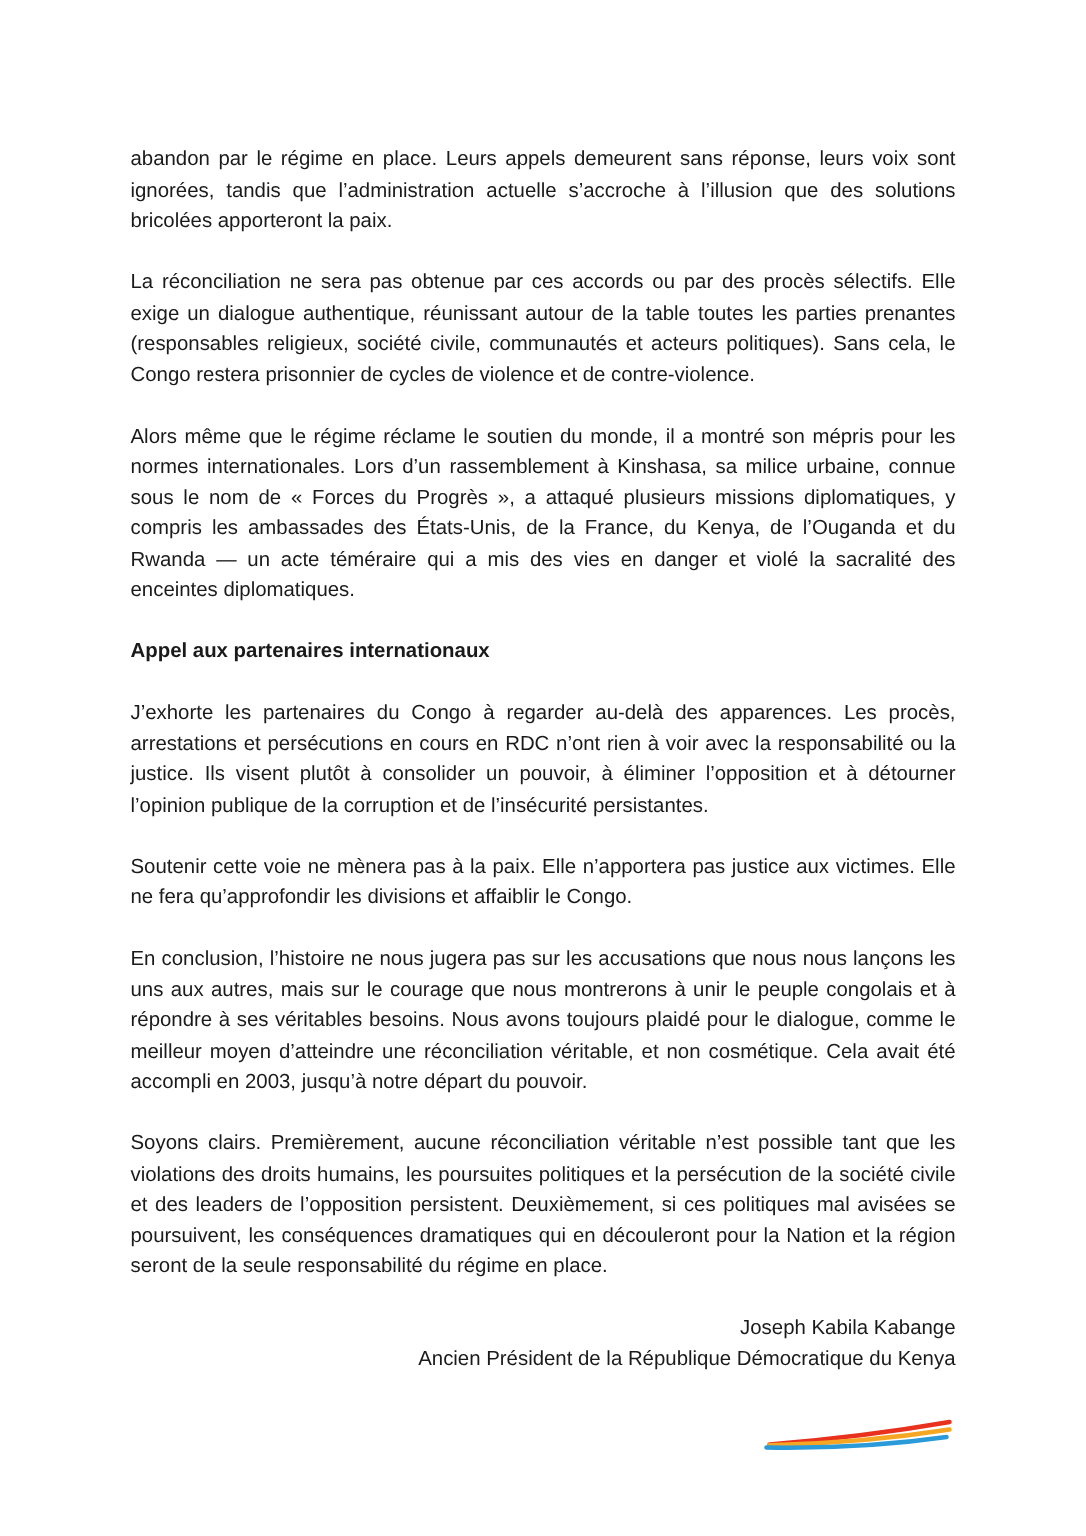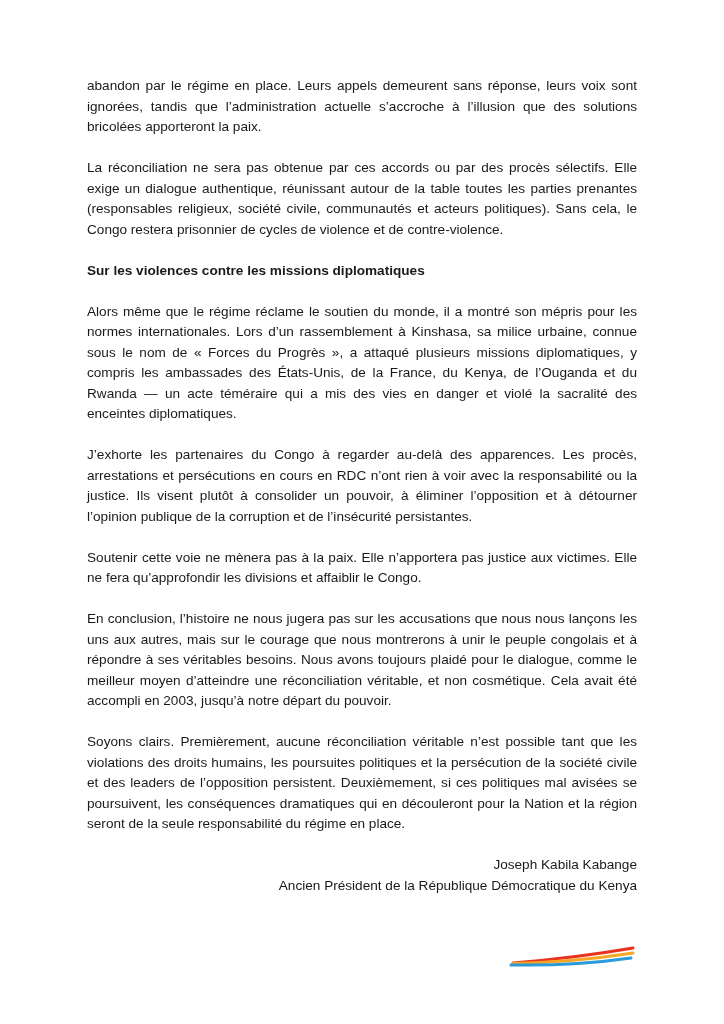--- a/index.html
+++ b/index.html
@@ -1,36 +1,36 @@
 <!DOCTYPE html>
 <html><head>
 <meta charset="utf-8">
 <style>
   html, body { margin: 0; padding: 0; background: #ffffff; }
   body { width: 724px; height: 1024px; position: relative; overflow: hidden; }
   .page {
-    position: absolute; left: 87px; top: 76px; width: 550px;
+    position: absolute; left: 87px; top: 96px; width: 550px;
     font-family: "Liberation Sans", sans-serif;
     font-size: 13.6px; line-height: 20.5px; color: #1a1a1a;
   }
   .page p { margin: 0 0 20.5px 0; text-align: justify; }
   .page h2 { margin: 0 0 20.5px 0; font-size: 13.6px; line-height: 20.5px; font-weight: bold; }
   .sig p { margin: 0; text-align: right; }
   .logo { position: absolute; left: 505px; top: 942px; width: 130px; height: 28px; }
 </style>
 </head>
 <body>
 
 <div class="page">
   <p>abandon par le régime en place. Leurs appels demeurent sans réponse, leurs voix sont ignorées, tandis que l’administration actuelle s’accroche à l’illusion que des solutions bricolées apporteront la paix.</p>
   <p>La réconciliation ne sera pas obtenue par ces accords ou par des procès sélectifs. Elle exige un dialogue authentique, réunissant autour de la table toutes les parties prenantes (responsables religieux, société civile, communautés et acteurs politiques). Sans cela, le Congo restera prisonnier de cycles de violence et de contre-violence.</p>
 
-  <h2>Sur les violences contre les missions diplomatiques</h2>
   <p>Alors même que le régime réclame le soutien du monde, il a montré son mépris pour les normes internationales. Lors d’un rassemblement à Kinshasa, sa milice urbaine, connue sous le nom de « Forces du Progrès », a attaqué plusieurs missions diplomatiques, y compris les ambassades des États-Unis, de la France, du Kenya, de l’Ouganda et du Rwanda — un acte téméraire qui a mis des vies en danger et violé la sacralité des enceintes diplomatiques.</p>
 
+  <h2>Appel aux partenaires internationaux</h2>
   <p>J’exhorte les partenaires du Congo à regarder au-delà des apparences. Les procès, arrestations et persécutions en cours en RDC n’ont rien à voir avec la responsabilité ou la justice. Ils visent plutôt à consolider un pouvoir, à éliminer l’opposition et à détourner l’opinion publique de la corruption et de l’insécurité persistantes.</p>
   <p>Soutenir cette voie ne mènera pas à la paix. Elle n’apportera pas justice aux victimes. Elle ne fera qu’approfondir les divisions et affaiblir le Congo.</p>
   <p>En conclusion, l’histoire ne nous jugera pas sur les accusations que nous nous lançons les uns aux autres, mais sur le courage que nous montrerons à unir le peuple congolais et à répondre à ses véritables besoins. Nous avons toujours plaidé pour le dialogue, comme le meilleur moyen d’atteindre une réconciliation véritable, et non cosmétique. Cela avait été accompli en 2003, jusqu’à notre départ du pouvoir.</p>
   <p>Soyons clairs. Premièrement, aucune réconciliation véritable n’est possible tant que les violations des droits humains, les poursuites politiques et la persécution de la société civile et des leaders de l’opposition persistent. Deuxièmement, si ces politiques mal avisées se poursuivent, les conséquences dramatiques qui en découleront pour la Nation et la région seront de la seule responsabilité du régime en place.</p>
 
   <div class="sig">
     <p>Joseph Kabila Kabange</p>
     <p>Ancien Président de la République Démocratique du Kenya</p>
   </div>
 </div>

